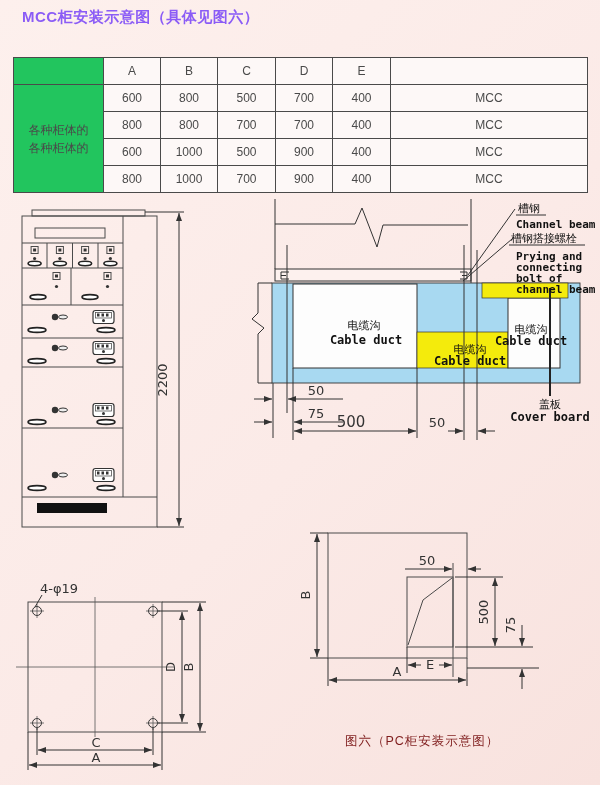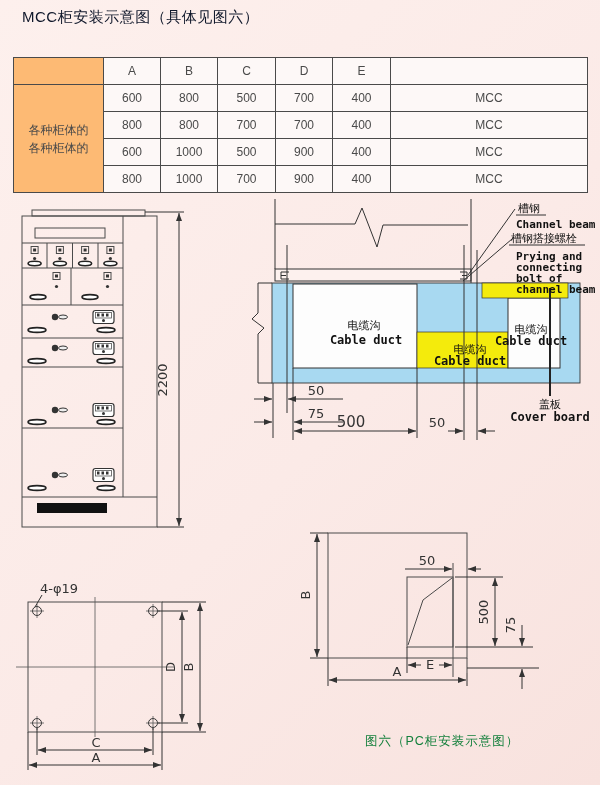--- a/index.html
+++ b/index.html
@@ -4,37 +4,37 @@
 <style>
   html,body{margin:0;padding:0;}
   body{
     width:600px;height:785px;
     background:linear-gradient(135deg,#fdf0ed 0%,#fbeae7 55%,#f8e2de 100%);
     font-family:"Liberation Sans",sans-serif;
     position:relative;overflow:hidden;color:#333;
   }
   .page-title{
     position:absolute;left:22px;top:8px;
-    font-size:15px;font-weight:normal;color:#0f172a;letter-spacing:.5px;
+    font-size:15px;font-weight:bold;color:#8b5cf6;letter-spacing:.5px;
   }
   table.spec{
     position:absolute;left:13px;top:57px;width:575px;
     border-collapse:collapse;table-layout:fixed;
     font-size:12px;color:#4a4a4a;
   }
   table.spec td{
     border:1px solid #4a4a4a;text-align:center;vertical-align:middle;
     height:26px;background:#fdf8f7;padding:0;
   }
-  table.spec td.pink{background:#fdba74;}
+  table.spec td.pink{background:#22c55e;}
   table.spec td.rowhead{line-height:1.5;}
   svg{position:absolute;overflow:visible;}
   .cap{
     position:absolute;left:345px;top:733px;
-    font-size:12.5px;color:#15803d;letter-spacing:1px;margin-left:20px;
+    font-size:12.5px;color:#7f1d1d;letter-spacing:1px;
   }
   .ln{stroke:#4a4a4a;stroke-width:1;fill:none;}
   .ln2{stroke:#333;stroke-width:1;fill:none;}
   .thin{stroke:#555;stroke-width:.8;fill:none;}
   .dk{fill:#333;stroke:none;}
   .dim{font-size:13px;fill:#333;font-family:"DejaVu Sans",sans-serif;}
   .dimBig{font-size:15px;fill:#333;font-family:"DejaVu Sans",sans-serif;}
   .zh{font-size:11px;fill:#111;font-family:"Liberation Sans",sans-serif;}
   .en{font-size:11px;font-weight:bold;fill:#111;font-family:"DejaVu Sans Mono",monospace;}
   .en12{font-size:12px;font-weight:bold;fill:#111;font-family:"DejaVu Sans Mono",monospace;}

